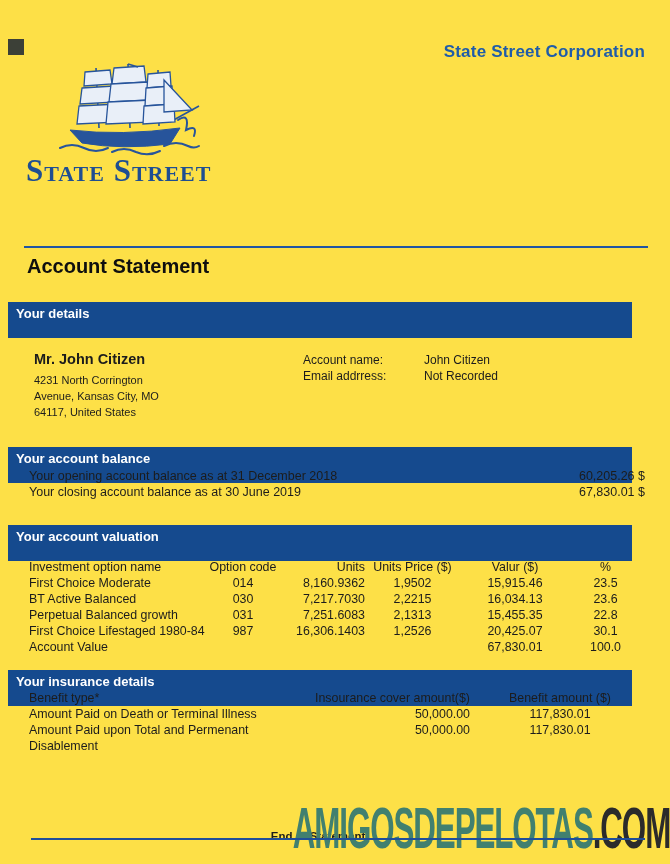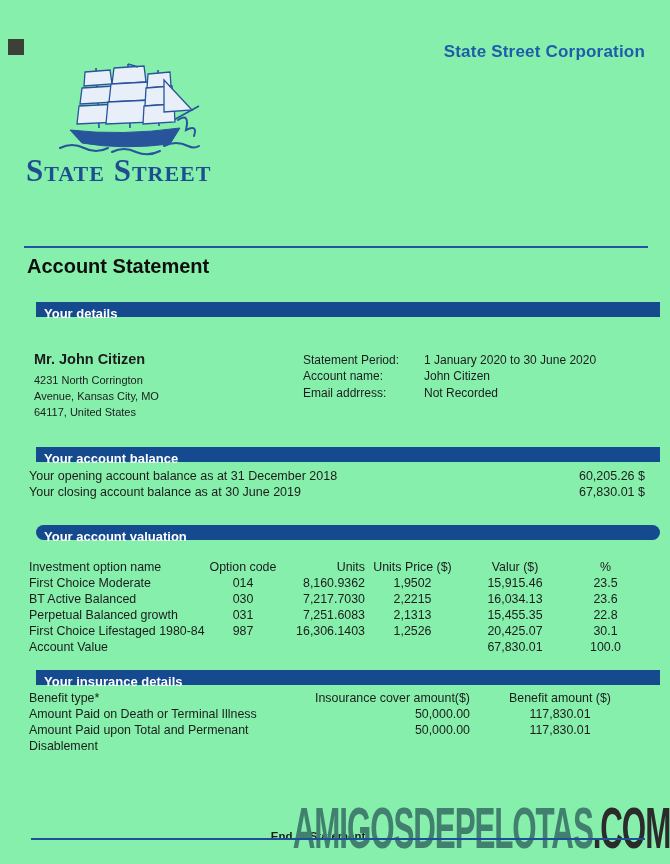--- a/index.html
+++ b/index.html
@@ -1,38 +1,38 @@
 <!DOCTYPE html>
 <html><head>
 <meta charset="utf-8">
 <style>
   html,body{margin:0;padding:0;background:#888;}
   .page{
-    position:relative;width:670px;height:864px;margin:0 auto;background:#86efac;
+    position:relative;width:670px;height:864px;margin:0 auto;background:#fde047;
     font-family:"Liberation Sans", sans-serif;color:#1c1c1c;overflow:hidden;
   }
   .abs{position:absolute;}
 
   
   .corner-mark{left:8px;top:39px;width:16px;height:16px;background:#3c4037;}
   .corp-name{top:42px;right:25px;font-size:17px;font-weight:bold;color:#1f5ca9;letter-spacing:.2px;}
   .ship{left:52px;top:60px;}
   .logo-text{left:26px;top:153px;font-family:"Liberation Serif", serif;font-variant:small-caps;
     font-size:31px;color:#1e4e92;letter-spacing:1px;font-weight:600;}
   .addr{left:27px;top:199px;font-size:12px;line-height:16px;color:#181818;}
   .rule{height:2px;background:#2155a2;}
   .rule-top{left:24px;top:246px;width:624px;}
   .doc-title{left:27px;top:255px;font-size:20px;font-weight:bold;color:#0f0f0f;}
 
   
-  .banner{left:36px;width:616px;height:15px;background:#154a8e;color:#ffffff;
+  .banner{left:8px;width:616px;height:36px;background:#154a8e;color:#ffffff;
     font-size:13px;font-weight:bold;line-height:23px;padding-left:8px;}
   .b-details{top:302px;}
   .b-balance{top:447px;}
-  .b-valuation{top:525px;border-radius:9px;}
+  .b-valuation{top:525px;}
   .b-insurance{top:670px;}
 
   
   .cust-name{left:34px;top:351px;font-size:14.5px;font-weight:bold;}
   .cust-addr{left:34px;top:372px;font-size:11px;line-height:16px;width:170px;}
   .fields{left:303px;top:352px;font-size:12px;line-height:16.3px;}
   .fields .frow{display:flex;}
   .fields .flabel{width:121px;}
   .fields .fvalue{white-space:nowrap;}
 
@@ -113,24 +113,20 @@
 
   <div class="abs banner b-details">Your details</div>
   <div class="abs cust-name">Mr. John Citizen</div>
   <div class="abs cust-addr">
     <div>4231 North Corrington</div>
     <div>Avenue, Kansas City, MO</div>
     <div>64117, United States</div>
   </div>
   <div class="abs fields">
     <div class="frow">
-      <span class="flabel">Statement Period:</span>
-      <span class="fvalue">1 January 2020 to 30 June 2020</span>
-    </div>
-    <div class="frow">
       <span class="flabel">Account name:</span>
       <span class="fvalue">John Citizen</span>
     </div>
     <div class="frow">
       <span class="flabel">Email addrress:</span>
       <span class="fvalue">Not Recorded</span>
     </div>
   </div>
 
   <div class="abs banner b-balance">Your account balance</div>

